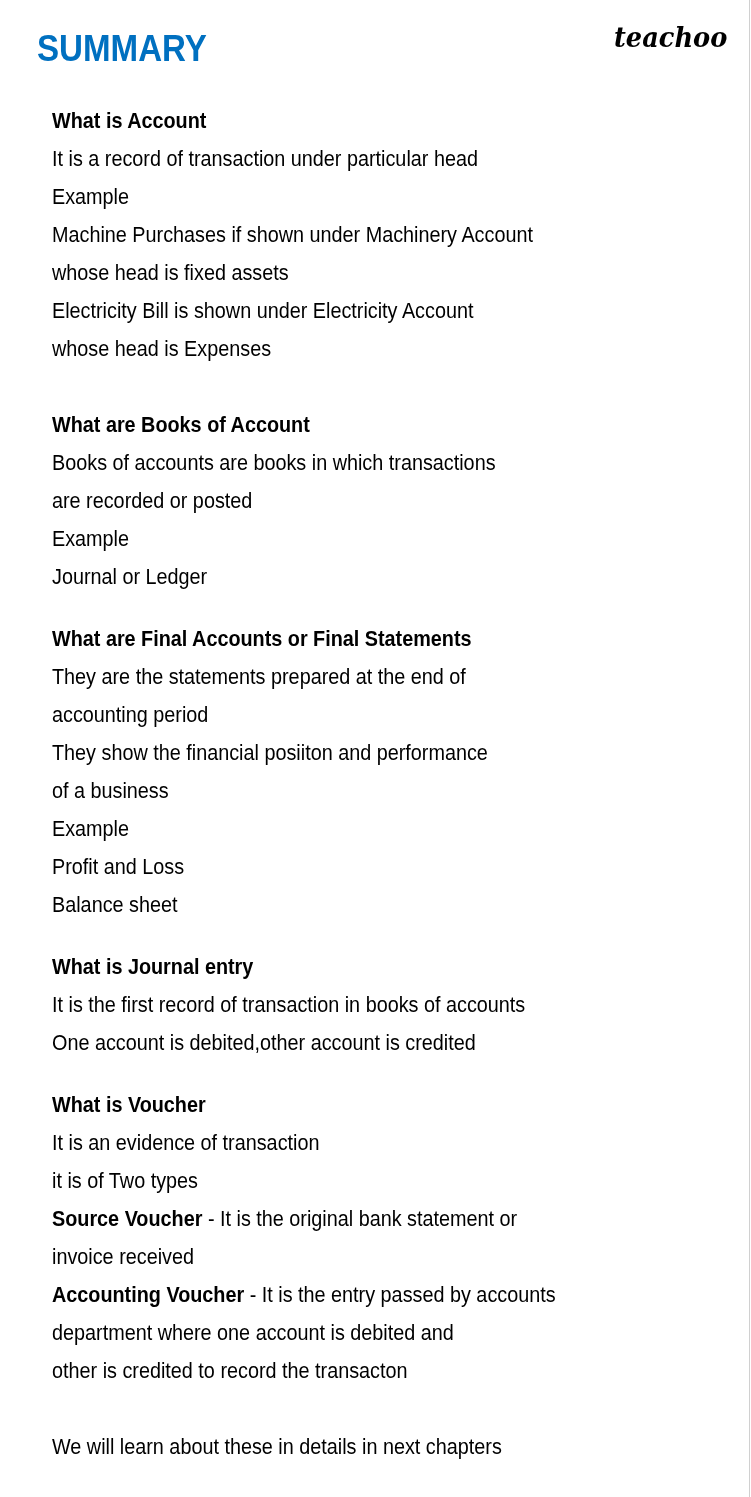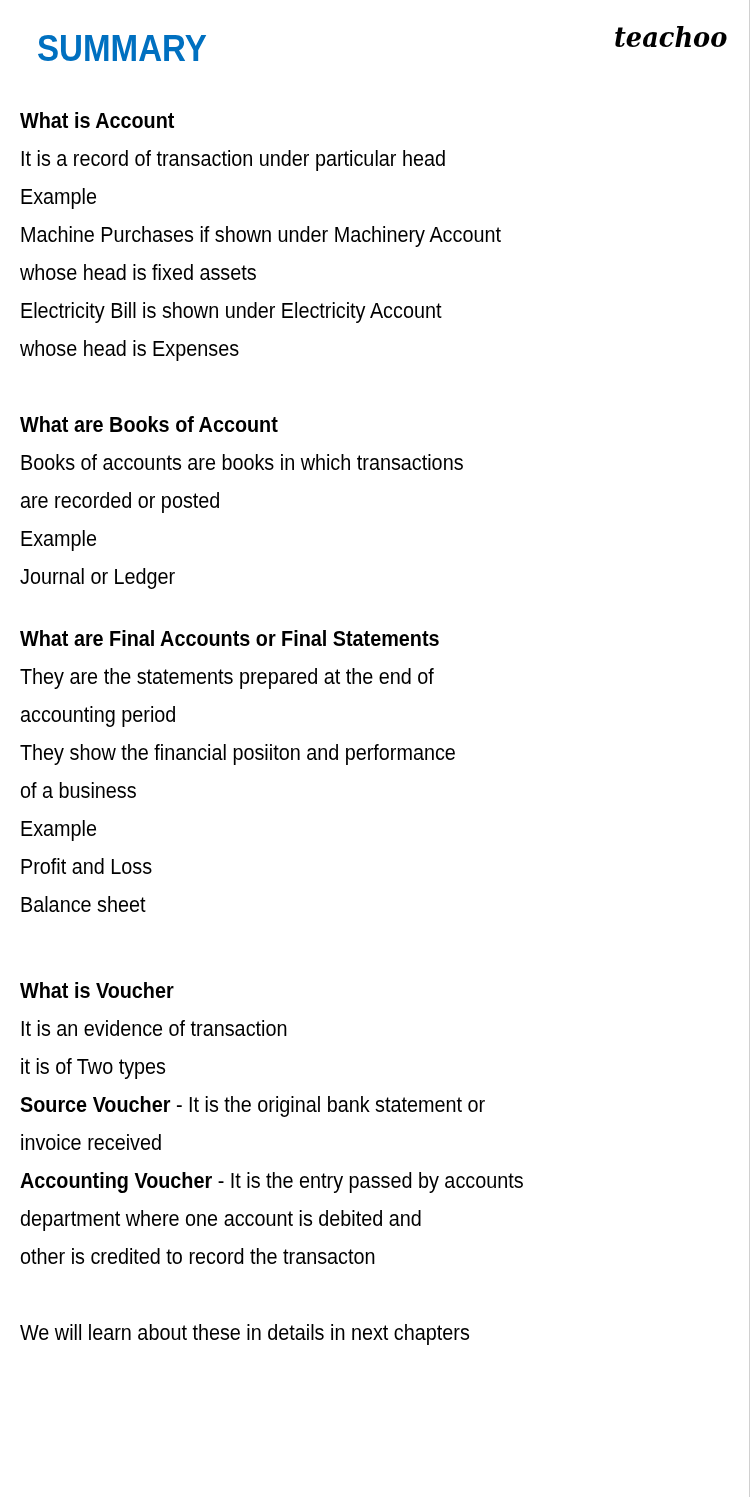--- a/index.html
+++ b/index.html
@@ -33,21 +33,21 @@
       font-family: "DejaVu Serif", serif;
       font-style: italic;
       font-weight: bold;
       font-size: 27px;
       color: #000000;
       transform: scaleX(0.95);
       transform-origin: left center;
     }
     .content {
       position: absolute;
-      left: 20px; top: 102px;
+      left: 52px; top: 102px;
       width: 690px;
     }
     .line {
       height: 38px;
       line-height: 38px;
       font-size: 22px;
       white-space: nowrap;
       transform: scaleX(0.9);
       transform-origin: left center;
     }
@@ -93,20 +93,25 @@
     <div class="line">accounting period</div>
     <div class="line">They show the financial posiiton and performance</div>
     <div class="line">of a business</div>
     <div class="line">Example</div>
     <div class="line">Profit and Loss</div>
     <div class="line">Balance sheet</div>
   </div>
 
   <div class="gap-24"></div>
 
+  <div>
+    <div class="line bold">What is Journal entry</div>
+    <div class="line">It is the first record of transaction in books of accounts</div>
+    <div class="line">One account is debited,other account is credited</div>
+  </div>
 
   <div class="gap-24"></div>
 
   <div>
     <div class="line bold">What is Voucher</div>
     <div class="line">It is an evidence of transaction</div>
     <div class="line">it is of Two types</div>
 
     <div class="line">
       <span class="bold">Source Voucher</span><span style="white-space:pre"> - </span><span>It is the original bank statement or</span>

